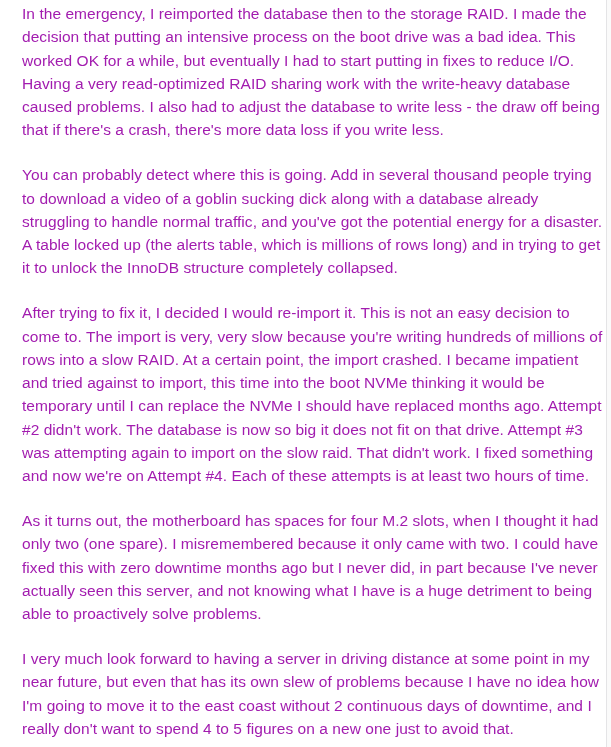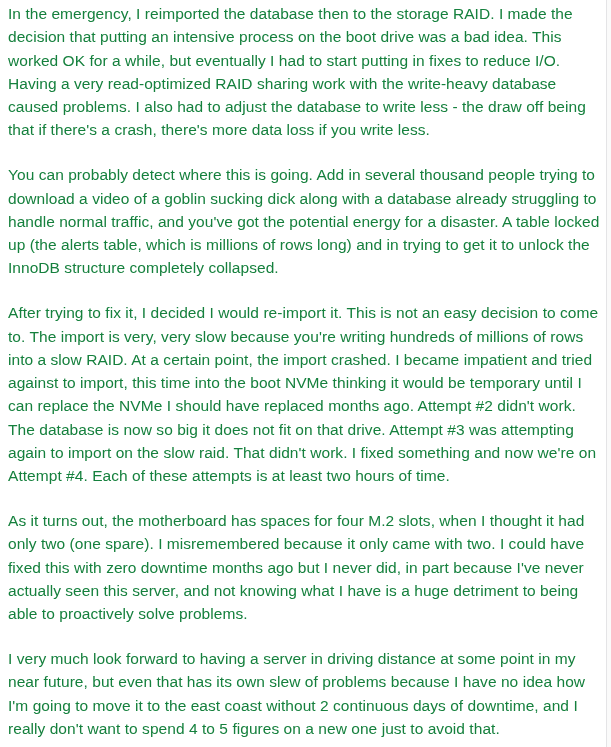--- a/index.html
+++ b/index.html
@@ -10,25 +10,25 @@
   body {
     width: 611px;
     height: 747px;
     overflow: hidden;
     position: relative;
   }
   .page {
     box-sizing: border-box;
     width: 611px;
     height: 747px;
-    padding: 2px 8px 0 8px;
+    padding: 2px 8px 0 22px;
     font-family: "Liberation Sans", sans-serif;
     font-size: 15.5px;
     line-height: 23.3px;
-    color: #15803d;
+    color: #a21caf;
     background: #ffffff;
     letter-spacing: 0.05px;
   }
   .page p {
     margin: 0 0 21.5px 0;
     padding: 0;
   }
   .scroll-gutter {
     position: absolute;
     top: 0;

